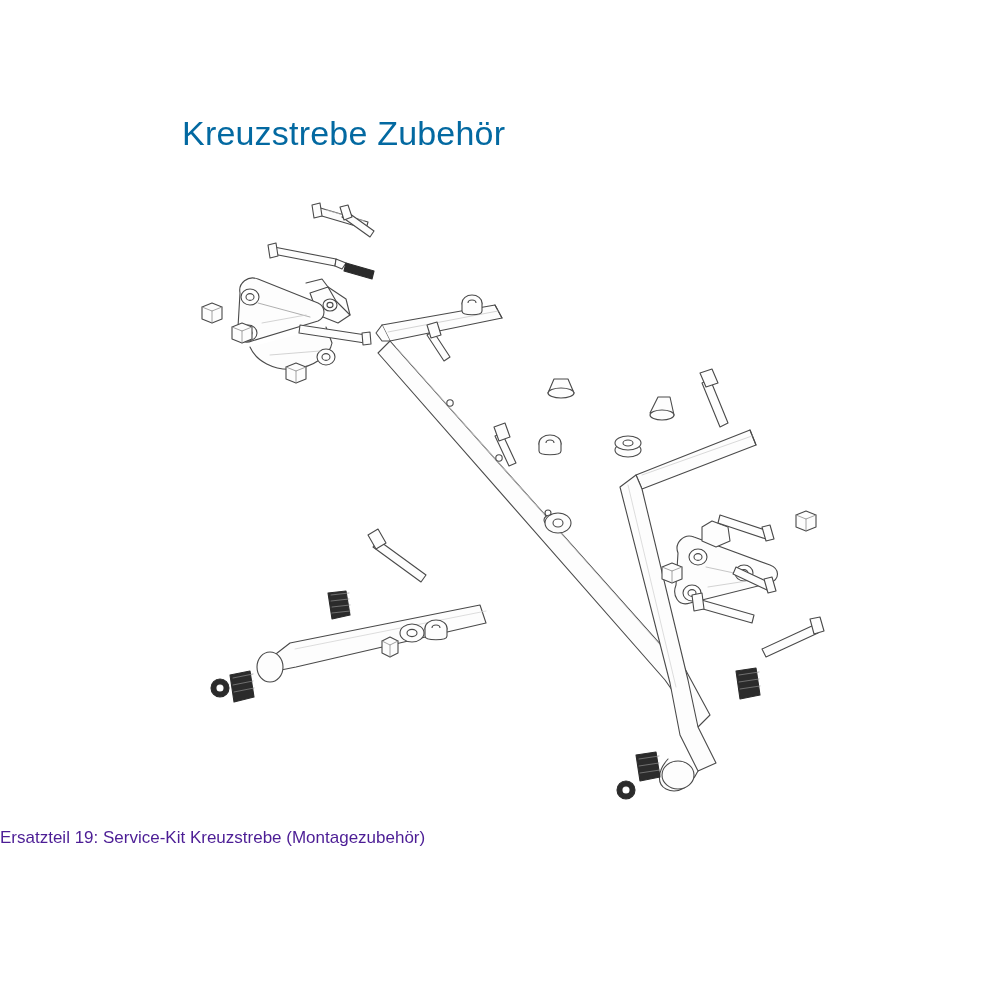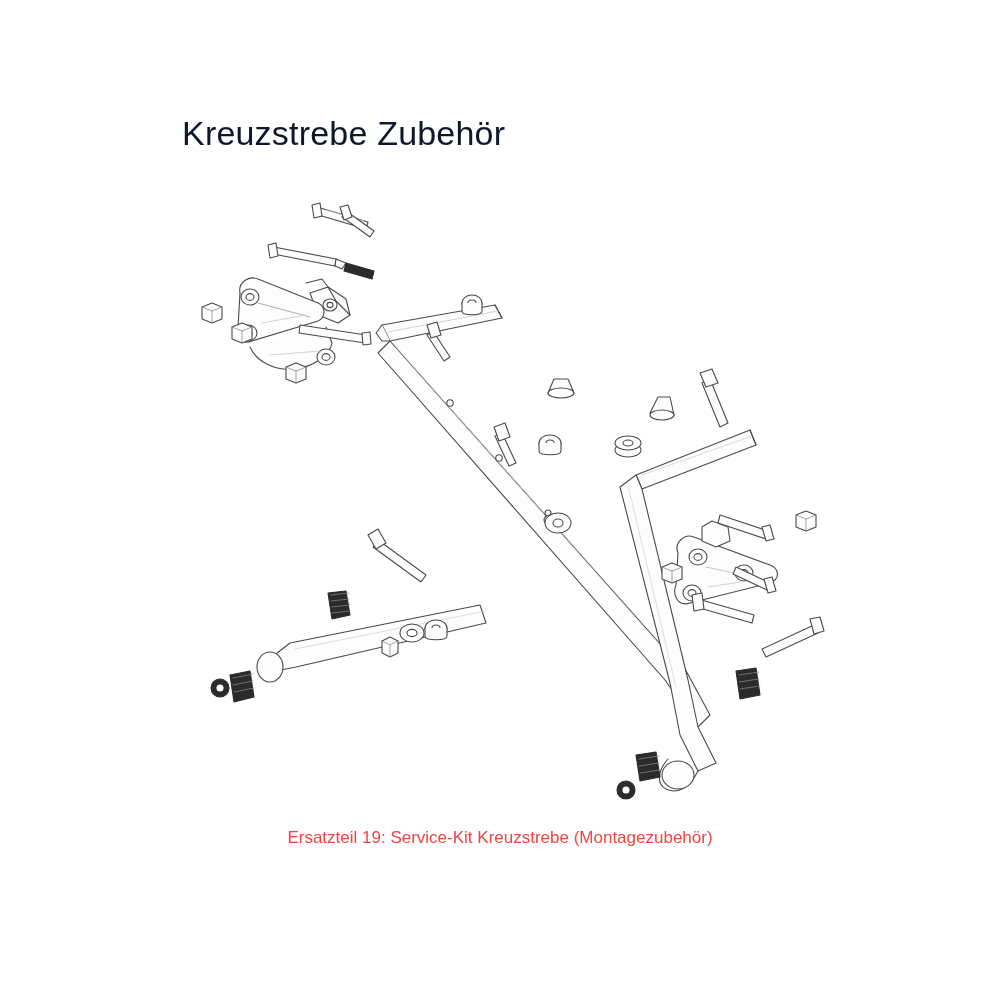--- a/index.html
+++ b/index.html
@@ -22,43 +22,42 @@
     height: 1000px;
     background: #ffffff;
   }
   .diagram-title {
     position: absolute;
     left: 182px;
     top: 114px;
     font-size: 34px;
     font-weight: 400;
     letter-spacing: 0.2px;
-    color: #0f172a;
+    color: #0369a1;
     white-space: nowrap;
   }
   .figure-area {
     position: absolute;
     left: 150px;
     top: 175px;
     width: 720px;
     height: 640px;
   }
   .figure-area svg {
     display: block;
     width: 720px;
     height: 640px;
   }
   .diagram-caption {
     position: absolute;
     left: 0;
     top: 828px;
     width: 1000px;
-    text-align: center;
     font-size: 17px;
-    color: #ef4444;
+    color: #4c1d95;
     white-space: nowrap;
   }
 </style>
 </head>
 <body>
 
 <div class="page">
 
   <div class="diagram-title">Kreuzstrebe Zubehör</div>
 

